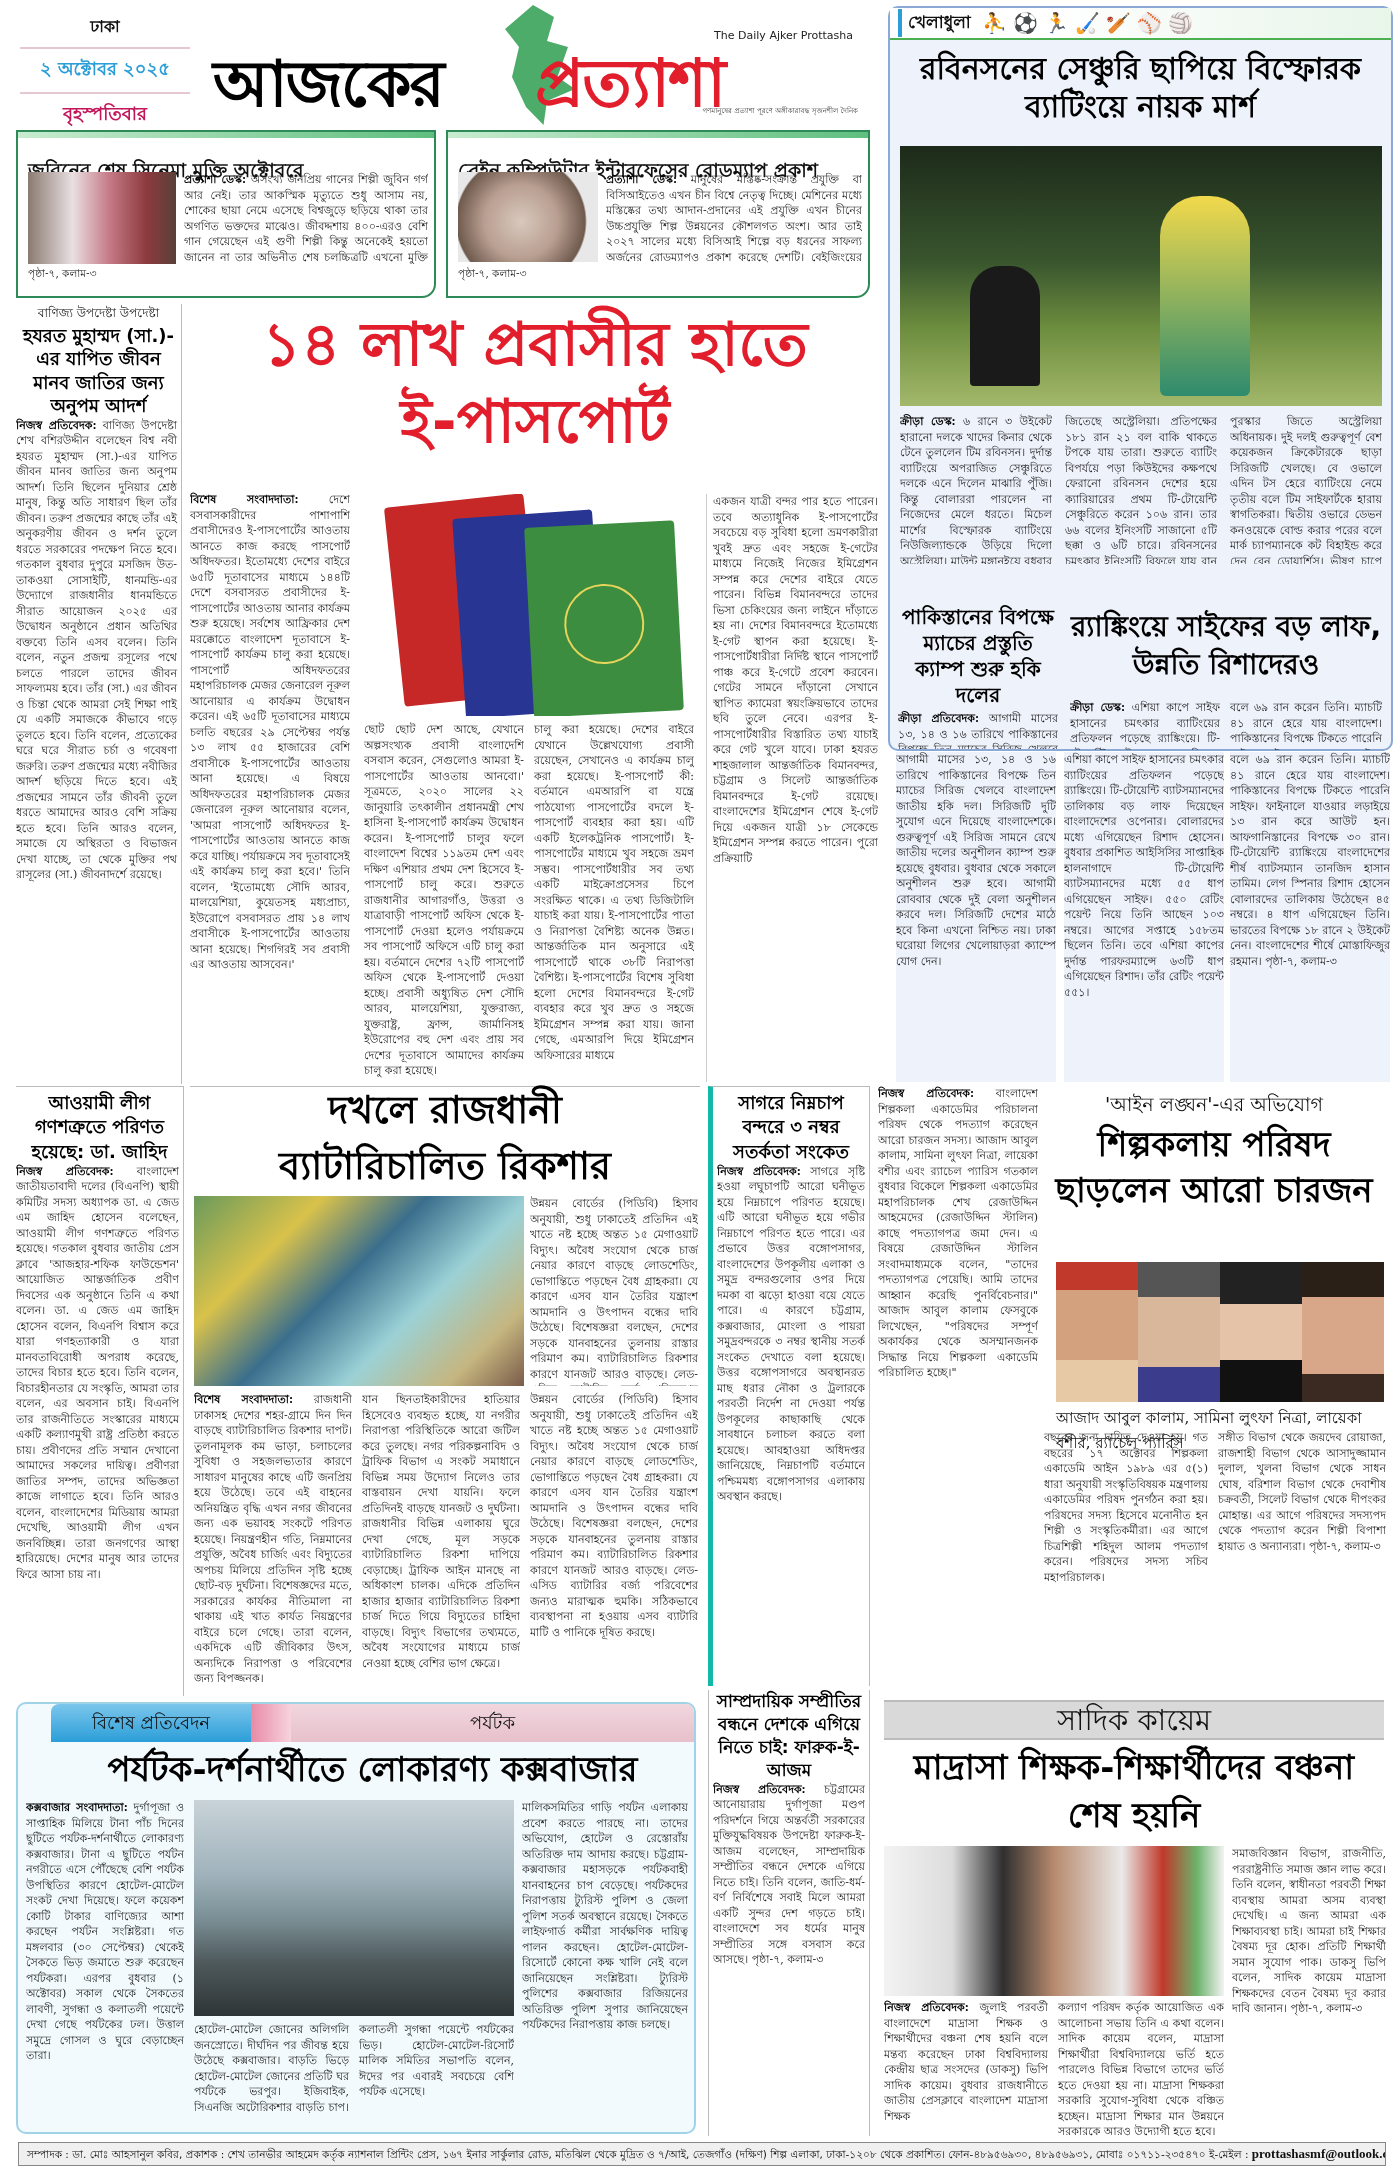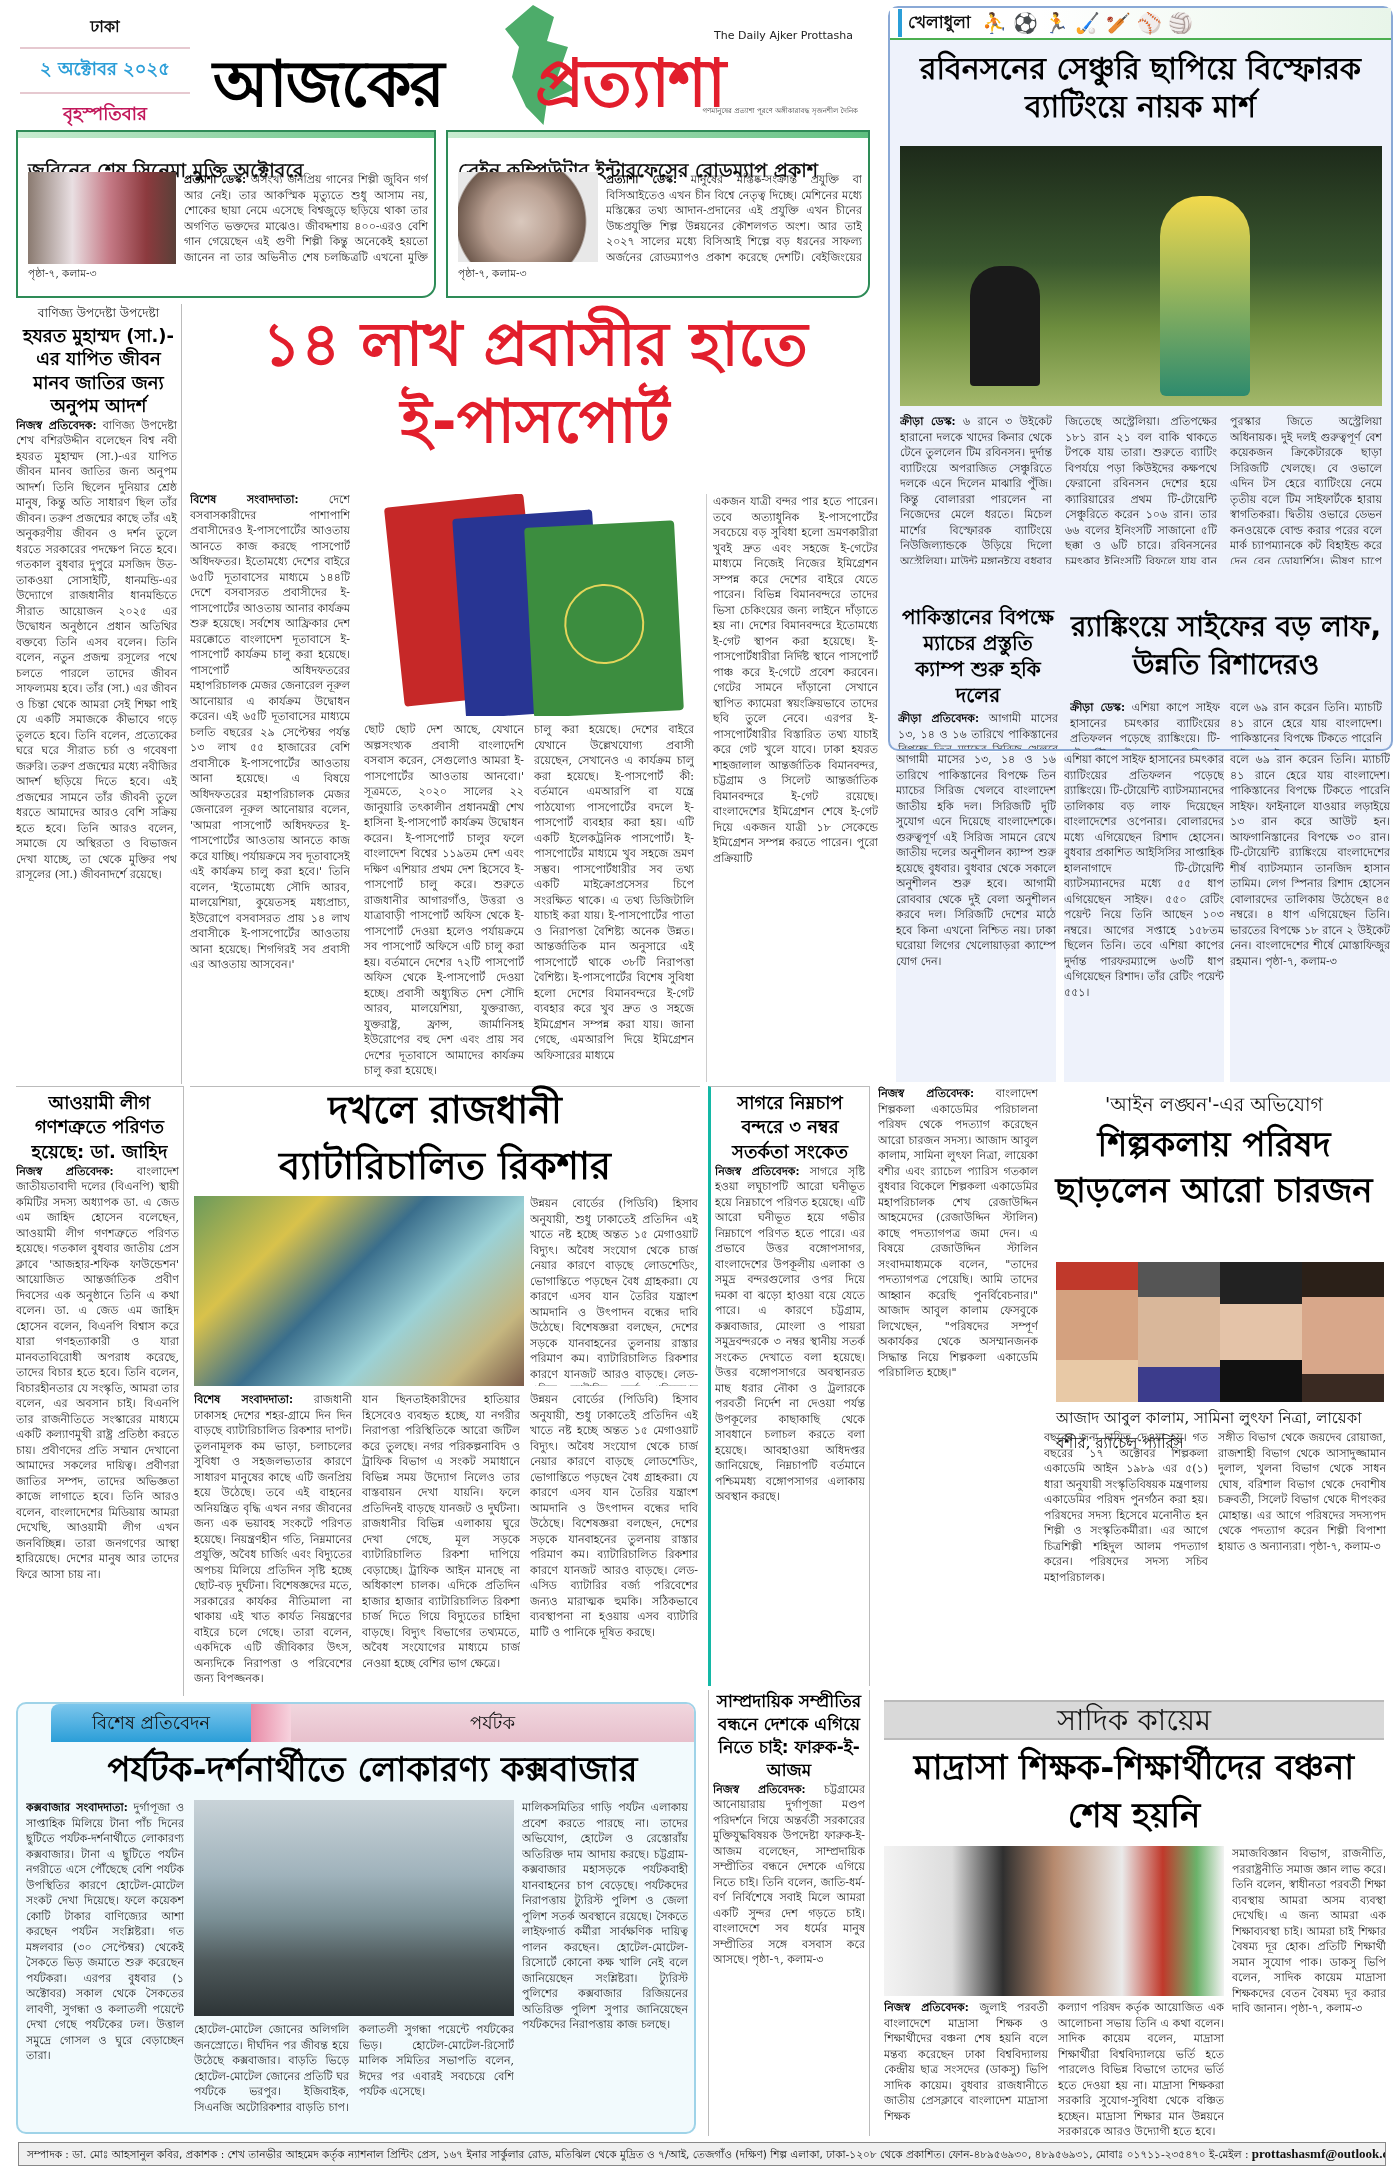--- a/index.html
+++ b/index.html
@@ -125,21 +125,21 @@
 <div class="abs" style="left:190px;top:1086px;width:510px;height:108px;border-top:1px solid #bbb;">
   <div class="hl" style="font-size:38px;line-height:1.25;">দখলে রাজধানী</div>
   <div class="hl" style="font-size:38px;line-height:1.35;padding-top:6px;">ব্যাটারিচালিত রিকশার</div>
 </div>
 <div class="abs photo" style="left:194px;top:1196px;width:330px;height:190px;background:linear-gradient(135deg,#6a9a5b 0%,#d9c24b 25%,#3a6e8c 45%,#9bd1d6 65%,#c5b67f 85%,#7a5b4a 100%);"></div>
 <div class="abs txt" style="left:530px;top:1196px;width:168px;height:190px;">উন্নয়ন বোর্ডের (পিডিবি) হিসাব অনুযায়ী, শুধু ঢাকাতেই প্রতিদিন এই খাতে নষ্ট হচ্ছে অন্তত ১৫ মেগাওয়াট বিদ্যুৎ। অবৈধ সংযোগ থেকে চার্জ নেয়ার কারণে বাড়ছে লোডশেডিং, ভোগান্তিতে পড়ছেন বৈধ গ্রাহকরা। যে কারণে এসব যান তৈরির যন্ত্রাংশ আমদানি ও উৎপাদন বন্ধের দাবি উঠেছে। বিশেষজ্ঞরা বলছেন, দেশের সড়কে যানবাহনের তুলনায় রাস্তার পরিমাণ কম। ব্যাটারিচালিত রিকশার কারণে যানজট আরও বাড়ছে। লেড-এসিড ব্যাটারির বর্জ্য পরিবেশের জন্যও মারাত্মক হুমকি। সঠিকভাবে ব্যবস্থাপনা না হওয়ায় এসব ব্যাটারি মাটি ও পানিকে দূষিত করছে।</div>
 <div class="abs txt" style="left:194px;top:1392px;width:158px;height:300px;"><b>বিশেষ সংবাদদাতা:</b> <span>রাজধানী ঢাকাসহ দেশের শহর-গ্রামে দিন দিন বাড়ছে ব্যাটারিচালিত রিকশার দাপট। তুলনামূলক কম ভাড়া, চলাচলের সুবিধা ও সহজলভ্যতার কারণে সাধারণ মানুষের কাছে এটি জনপ্রিয় হয়ে উঠেছে। তবে এই বাহনের অনিয়ন্ত্রিত বৃদ্ধি এখন নগর জীবনের জন্য এক ভয়াবহ সংকটে পরিণত হয়েছে। নিয়ন্ত্রণহীন গতি, নিম্নমানের প্রযুক্তি, অবৈধ চার্জিং এবং বিদ্যুতের অপচয় মিলিয়ে প্রতিদিন সৃষ্টি হচ্ছে ছোট-বড় দুর্ঘটনা। বিশেষজ্ঞদের মতে, সরকারের কার্যকর নীতিমালা না থাকায় এই খাত কার্যত নিয়ন্ত্রণের বাইরে চলে গেছে। তারা বলেন, একদিকে এটি জীবিকার উৎস, অন্যদিকে নিরাপত্তা ও পরিবেশের জন্য বিপজ্জনক।</span></div>
 <div class="abs txt" style="left:362px;top:1392px;width:158px;height:300px;">যান ছিনতাইকারীদের হাতিয়ার হিসেবেও ব্যবহৃত হচ্ছে, যা নগরীর নিরাপত্তা পরিস্থিতিকে আরো জটিল করে তুলছে। নগর পরিকল্পনাবিদ ও ট্রাফিক বিভাগ এ সংকট সমাধানে বিভিন্ন সময় উদ্যোগ নিলেও তার বাস্তবায়ন দেখা যায়নি। ফলে প্রতিদিনই বাড়ছে যানজট ও দুর্ঘটনা। রাজধানীর বিভিন্ন এলাকায় ঘুরে দেখা গেছে, মূল সড়কে ব্যাটারিচালিত রিকশা দাপিয়ে বেড়াচ্ছে। ট্রাফিক আইন মানছে না অধিকাংশ চালক। এদিকে প্রতিদিন হাজার হাজার ব্যাটারিচালিত রিকশা চার্জ দিতে গিয়ে বিদ্যুতের চাহিদা বাড়ছে। বিদ্যুৎ বিভাগের তথ্যমতে, অবৈধ সংযোগের মাধ্যমে চার্জ নেওয়া হচ্ছে বেশির ভাগ ক্ষেত্রে।</div>
 <div class="abs txt" style="left:530px;top:1392px;width:168px;height:300px;">উন্নয়ন বোর্ডের (পিডিবি) হিসাব অনুযায়ী, শুধু ঢাকাতেই প্রতিদিন এই খাতে নষ্ট হচ্ছে অন্তত ১৫ মেগাওয়াট বিদ্যুৎ। অবৈধ সংযোগ থেকে চার্জ নেয়ার কারণে বাড়ছে লোডশেডিং, ভোগান্তিতে পড়ছেন বৈধ গ্রাহকরা। যে কারণে এসব যান তৈরির যন্ত্রাংশ আমদানি ও উৎপাদন বন্ধের দাবি উঠেছে। বিশেষজ্ঞরা বলছেন, দেশের সড়কে যানবাহনের তুলনায় রাস্তার পরিমাণ কম। ব্যাটারিচালিত রিকশার কারণে যানজট আরও বাড়ছে। লেড-এসিড ব্যাটারির বর্জ্য পরিবেশের জন্যও মারাত্মক হুমকি। সঠিকভাবে ব্যবস্থাপনা না হওয়ায় এসব ব্যাটারি মাটি ও পানিকে দূষিত করছে।</div>
 
-<div class="abs" style="left:708px;top:1086px;width:162px;height:600px;border-left:3px solid #14b8a6;border-right:1px solid #bbb;border-top:1px solid #bbb;padding:0 4px;">
+<div class="abs" style="left:708px;top:1086px;width:162px;height:600px;border-left:5px solid #14b8a6;border-right:1px solid #bbb;border-top:1px solid #bbb;padding:0 4px;">
   <div class="hl" style="font-size:18px;line-height:1.35;padding-top:4px;">সাগরে নিম্নচাপ বন্দরে ৩ নম্বর সতর্কতা সংকেত</div>
   <div class="txt" style="height:500px;"><b>নিজস্ব প্রতিবেদক:</b> <span>সাগরে সৃষ্টি হওয়া লঘুচাপটি আরো ঘনীভূত হয়ে নিম্নচাপে পরিণত হয়েছে। এটি আরো ঘনীভূত হয়ে গভীর নিম্নচাপে পরিণত হতে পারে। এর প্রভাবে উত্তর বঙ্গোপসাগর, বাংলাদেশের উপকূলীয় এলাকা ও সমুদ্র বন্দরগুলোর ওপর দিয়ে দমকা বা ঝড়ো হাওয়া বয়ে যেতে পারে। এ কারণে চট্টগ্রাম, কক্সবাজার, মোংলা ও পায়রা সমুদ্রবন্দরকে ৩ নম্বর স্থানীয় সতর্ক সংকেত দেখাতে বলা হয়েছে। উত্তর বঙ্গোপসাগরে অবস্থানরত মাছ ধরার নৌকা ও ট্রলারকে পরবর্তী নির্দেশ না দেওয়া পর্যন্ত উপকূলের কাছাকাছি থেকে সাবধানে চলাচল করতে বলা হয়েছে। আবহাওয়া অধিদপ্তর জানিয়েছে, নিম্নচাপটি বর্তমানে পশ্চিমমধ্য বঙ্গোপসাগর এলাকায় অবস্থান করছে।</span></div>
 </div>
 
 <div class="abs txt" style="left:878px;top:1086px;width:160px;height:600px;"><b>নিজস্ব প্রতিবেদক:</b> <span>বাংলাদেশ শিল্পকলা একাডেমির পরিচালনা পরিষদ থেকে পদত্যাগ করেছেন আরো চারজন সদস্য। আজাদ আবুল কালাম, সামিনা লুৎফা নিত্রা, লায়েকা বশীর এবং র‍্যাচেল প্যারিস গতকাল বুধবার বিকেলে শিল্পকলা একাডেমির মহাপরিচালক শেখ রেজাউদ্দিন আহমেদের (রেজাউদ্দিন স্টালিন) কাছে পদত্যাগপত্র জমা দেন। এ বিষয়ে রেজাউদ্দিন স্টালিন সংবাদমাধ্যমকে বলেন, "তাদের পদত্যাগপত্র পেয়েছি। আমি তাদের আহ্বান করেছি পুনর্বিবেচনার।" আজাদ আবুল কালাম ফেসবুকে লিখেছেন, "পরিষদের সম্পূর্ণ অকার্যকর থেকে অসম্মানজনক সিদ্ধান্ত নিয়ে শিল্পকলা একাডেমি পরিচালিত হচ্ছে।"</span></div>
 <div class="abs" style="left:1044px;top:1086px;width:340px;height:175px;">
   <div style="text-align:center;font-size:19px;padding-top:4px;">'আইন লঙ্ঘন'-এর অভিযোগ</div>
   <div class="hl" style="font-size:34px;line-height:1.35;">শিল্পকলায় পরিষদ ছাড়লেন আরো চারজন</div>
 </div>
 <div class="abs photo" style="left:1056px;top:1262px;width:328px;height:140px;display:flex;">

